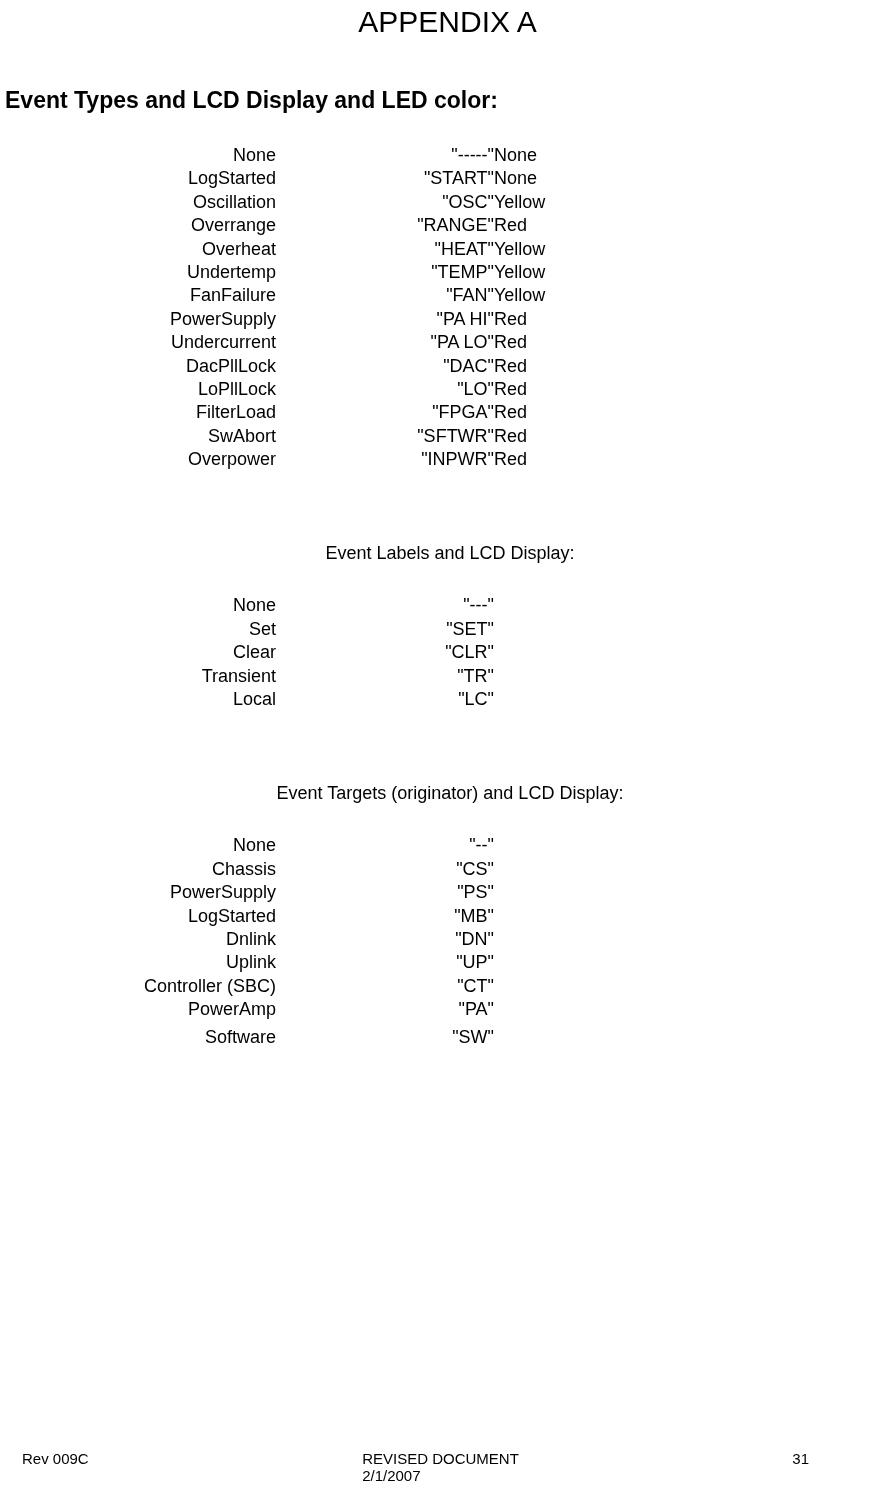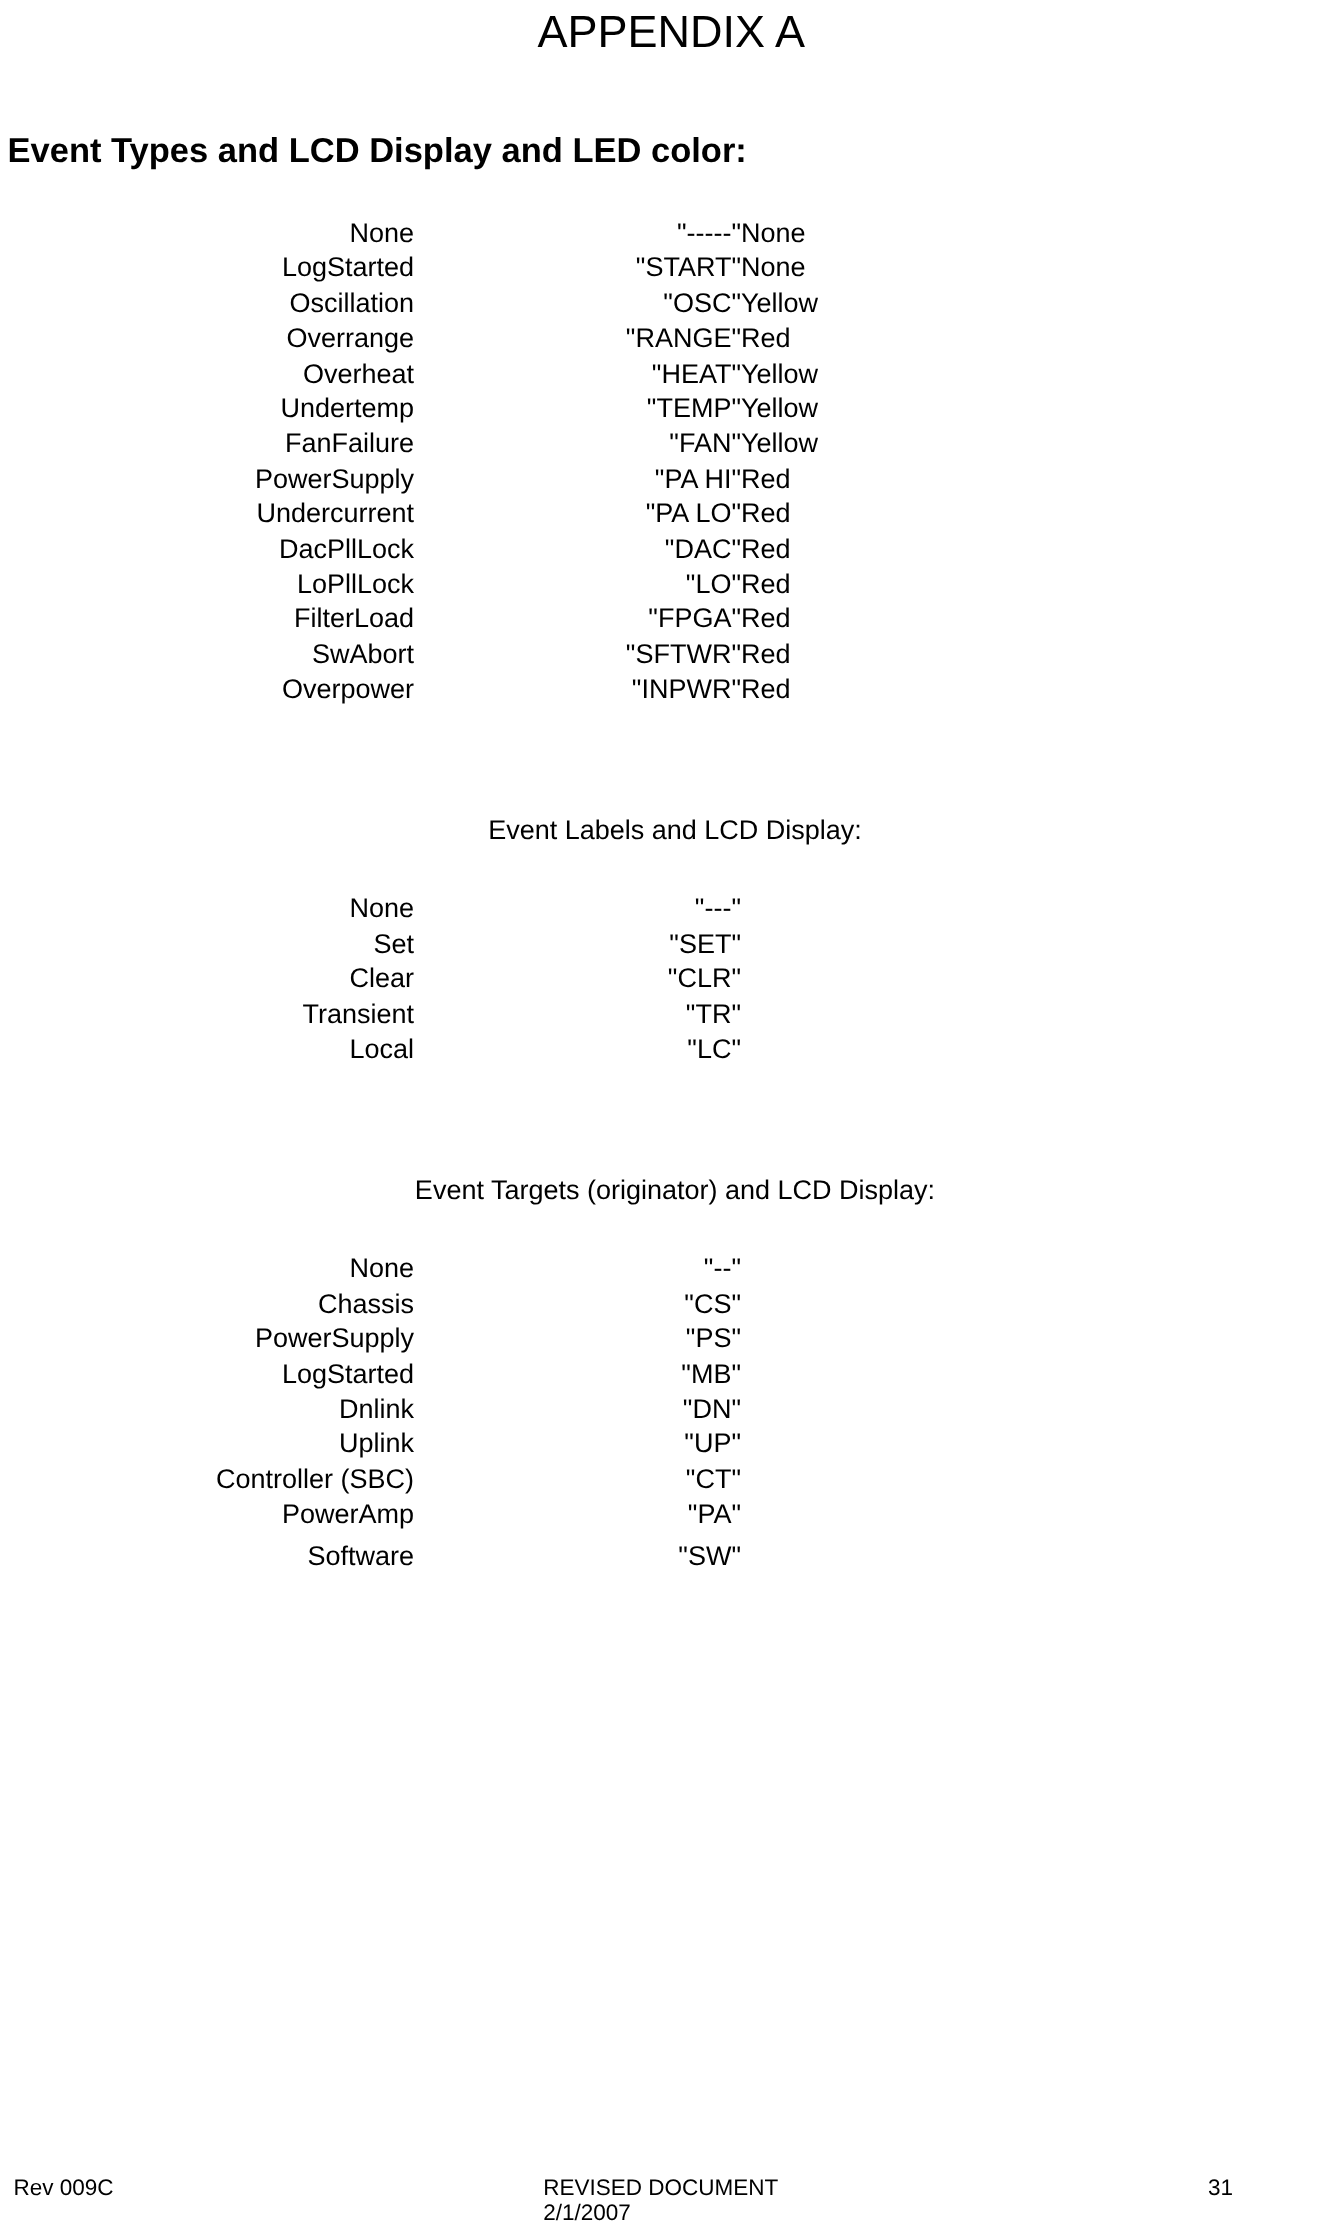--- a/index.html
+++ b/index.html
@@ -44,21 +44,21 @@
     .gap2 { height: 72px; }
     .sw-row { margin-top: 4px; }
     .footer {
       position: absolute;
       bottom: 5px;
       left: 0;
       width: 831px;
       font-size: 15px;
       display: flex;
       justify-content: space-between;
-      padding: 0 9px;
+      padding: 0 22px;
     }
     .footer-center { text-align: left; }
   </style>
 </head>
 <body>
 
 <div class="appendix-title">APPENDIX A</div>
 
 <div class="section-title">Event Types and LCD Display and LED color:</div>
 <div class="table-block">

